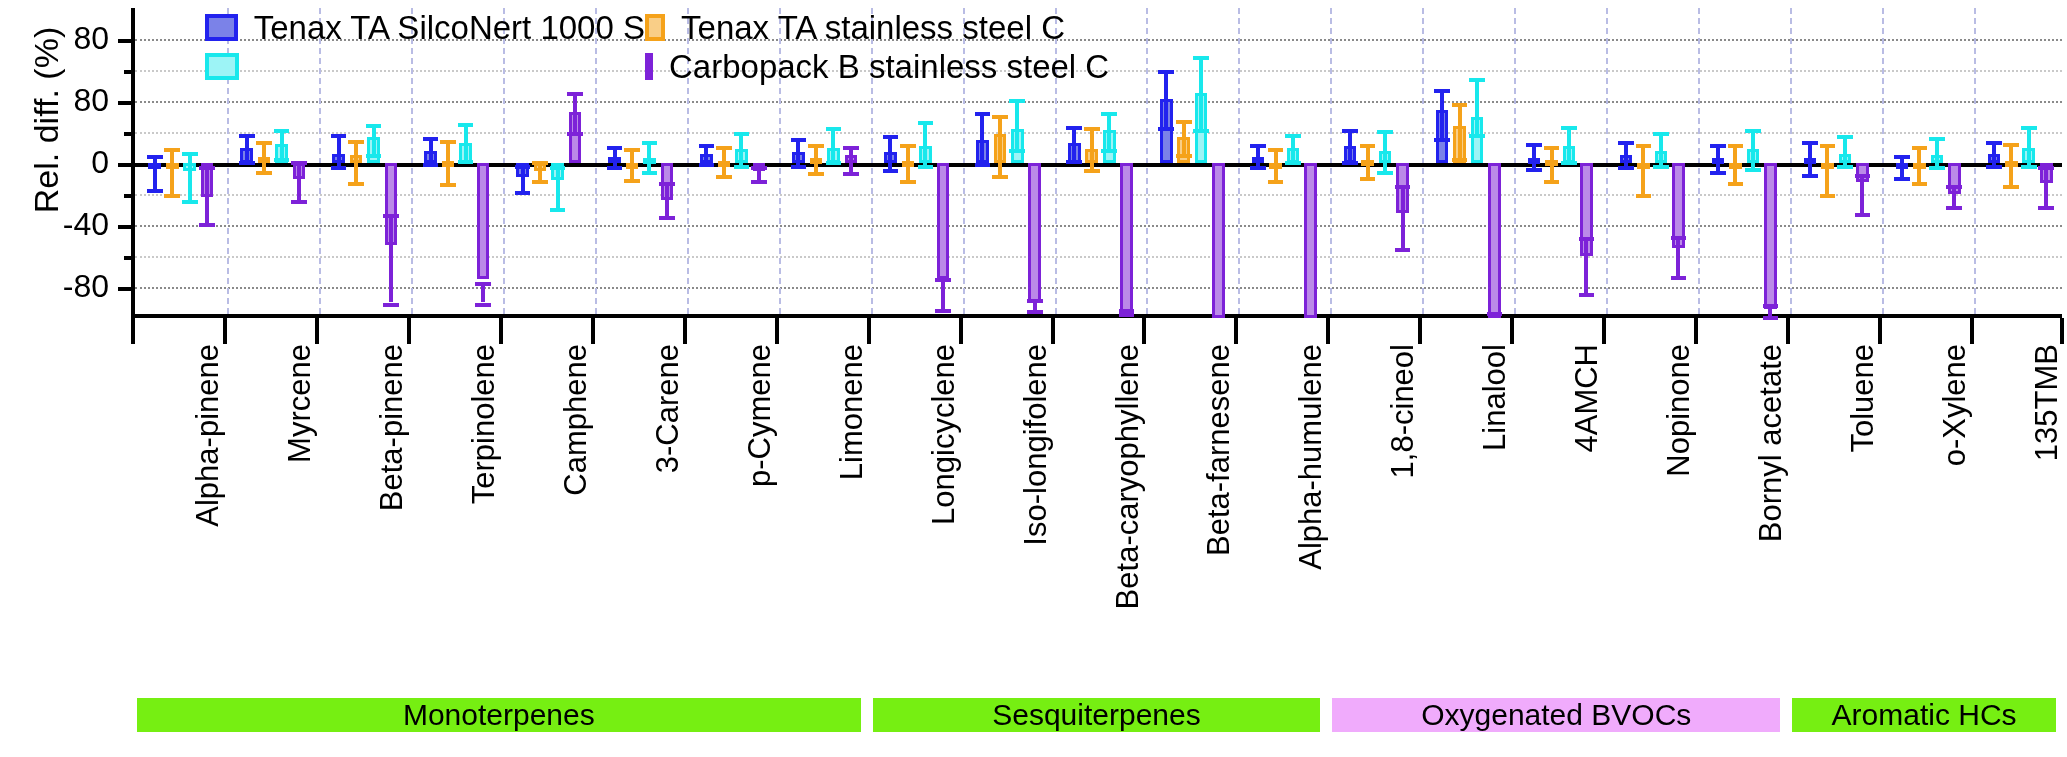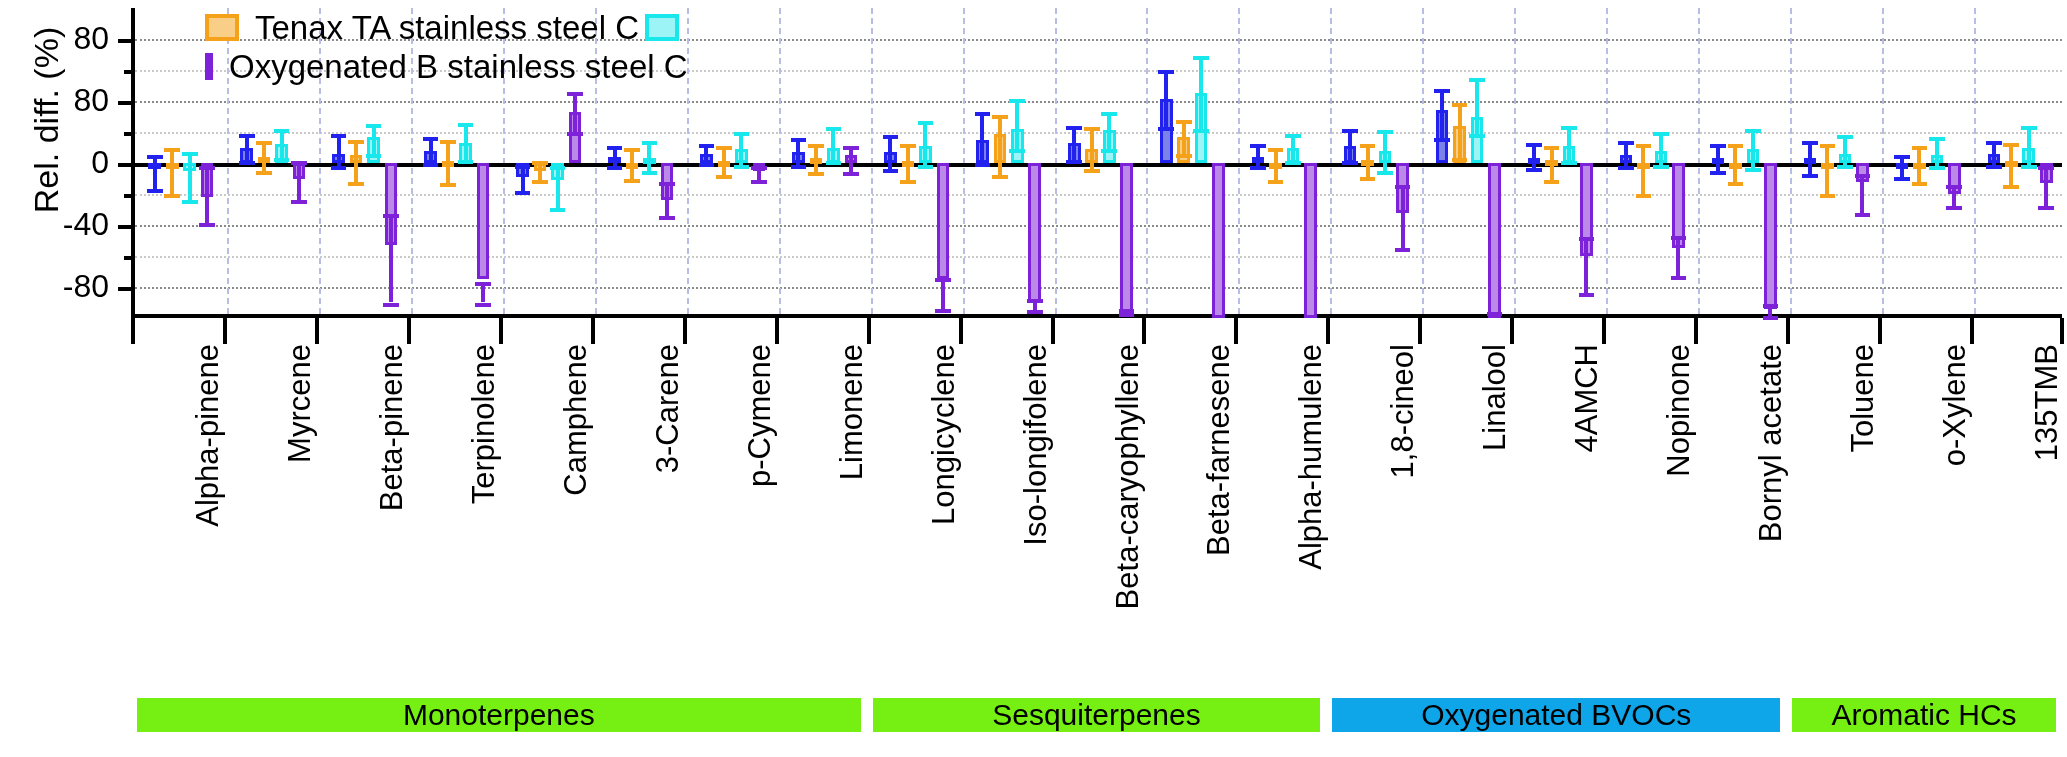--- a/index.html
+++ b/index.html
@@ -482,29 +482,33 @@
   <div id="ynums">
       <div class="ynum" style="left: 19px; top: 22px;">80</div>
       <div class="ynum" style="left: 19px; top: 84px;">80</div>
       <div class="ynum" style="left: 19px; top: 146px;">0</div>
       <div class="ynum" style="left: 19px; top: 208px;">-40</div>
       <div class="ynum" style="left: 19px; top: 270px;">-80</div>
     </div>
 
   <div id="legend" style="position: absolute; left: 205px; top: 8px; width: 860px; display: grid; grid-template-columns: 440px 420px; grid-auto-rows: 39px; align-items: center;">
       <div style="display: flex; align-items: center;">
+        <span style="display: inline-block; width: 34px; height: 27px; background: rgb(123, 130, 232); border: 4px solid rgb(34, 34, 238); box-sizing: border-box; margin-right: 16px;"></span>
+        <span style="font-size: 33px; color: rgb(0, 0, 0); white-space: nowrap;">Tenax TA SilcoNert 1000 S</span>
+      </div>
+      <div style="display: flex; align-items: center;">
         <span style="display: inline-block; width: 34px; height: 27px; background: rgb(249, 206, 135); border: 4px solid rgb(245, 162, 26); box-sizing: border-box; margin-right: 16px;"></span>
         <span style="font-size: 33px; color: rgb(0, 0, 0); white-space: nowrap;">Tenax TA stainless steel C</span>
       </div>
       <div style="display: flex; align-items: center;">
         <span style="display: inline-block; width: 34px; height: 27px; background: rgb(157, 244, 246); border: 4px solid rgb(24, 232, 236); box-sizing: border-box; margin-right: 16px;"></span>
       </div>
       <div style="display: flex; align-items: center;">
         <span style="display: inline-block; width: 34px; height: 27px; background: rgb(187, 138, 232); border: 4px solid rgb(125, 34, 216); box-sizing: border-box; margin-right: 16px;"></span>
-        <span style="font-size: 33px; color: rgb(0, 0, 0); white-space: nowrap;">Oxygenated B stainless steel C</span>
+        <span style="font-size: 33px; color: rgb(0, 0, 0); white-space: nowrap;">Carbopack B stainless steel C</span>
       </div>
     </div>
 
   <div id="xticks">
       <div class="xtick" style="left: 0px;"></div>
       <div class="xtick" style="left: 91.9524px;"></div>
       <div class="xtick" style="left: 183.905px;"></div>
       <div class="xtick" style="left: 275.857px;"></div>
       <div class="xtick" style="left: 367.81px;"></div>
       <div class="xtick" style="left: 459.762px;"></div>
@@ -546,17 +550,17 @@
       <div class="xlab" style="left: 1530.21px;">Nopinone</div>
       <div class="xlab" style="left: 1622.17px;">Bornyl acetate</div>
       <div class="xlab" style="left: 1714.12px;">Toluene</div>
       <div class="xlab" style="left: 1806.07px;">o-Xylene</div>
       <div class="xlab" style="left: 1898.02px;">135TMB</div>
     </div>
 
   <div id="bands">
       <div class="band" style="left: 137px; width: 723.619px; background: rgb(118, 239, 18);">Monoterpenes</div>
       <div class="band" style="left: 872.619px; width: 447.762px; background: rgb(118, 239, 18); text-align: center;">Sesquiterpenes</div>
-      <div class="band" style="left: 1332.38px; width: 447.762px; background: #0ea5e9;">Oxygenated BVOCs</div>
+      <div class="band" style="left: 1332.38px; width: 447.762px; background: #f0abfc;">Oxygenated BVOCs</div>
       <div class="band" style="left: 1792.14px; width: 263.857px; background: rgb(118, 239, 18);">Aromatic HCs</div>
     </div>
 
 </div>
 
 </body></html>

